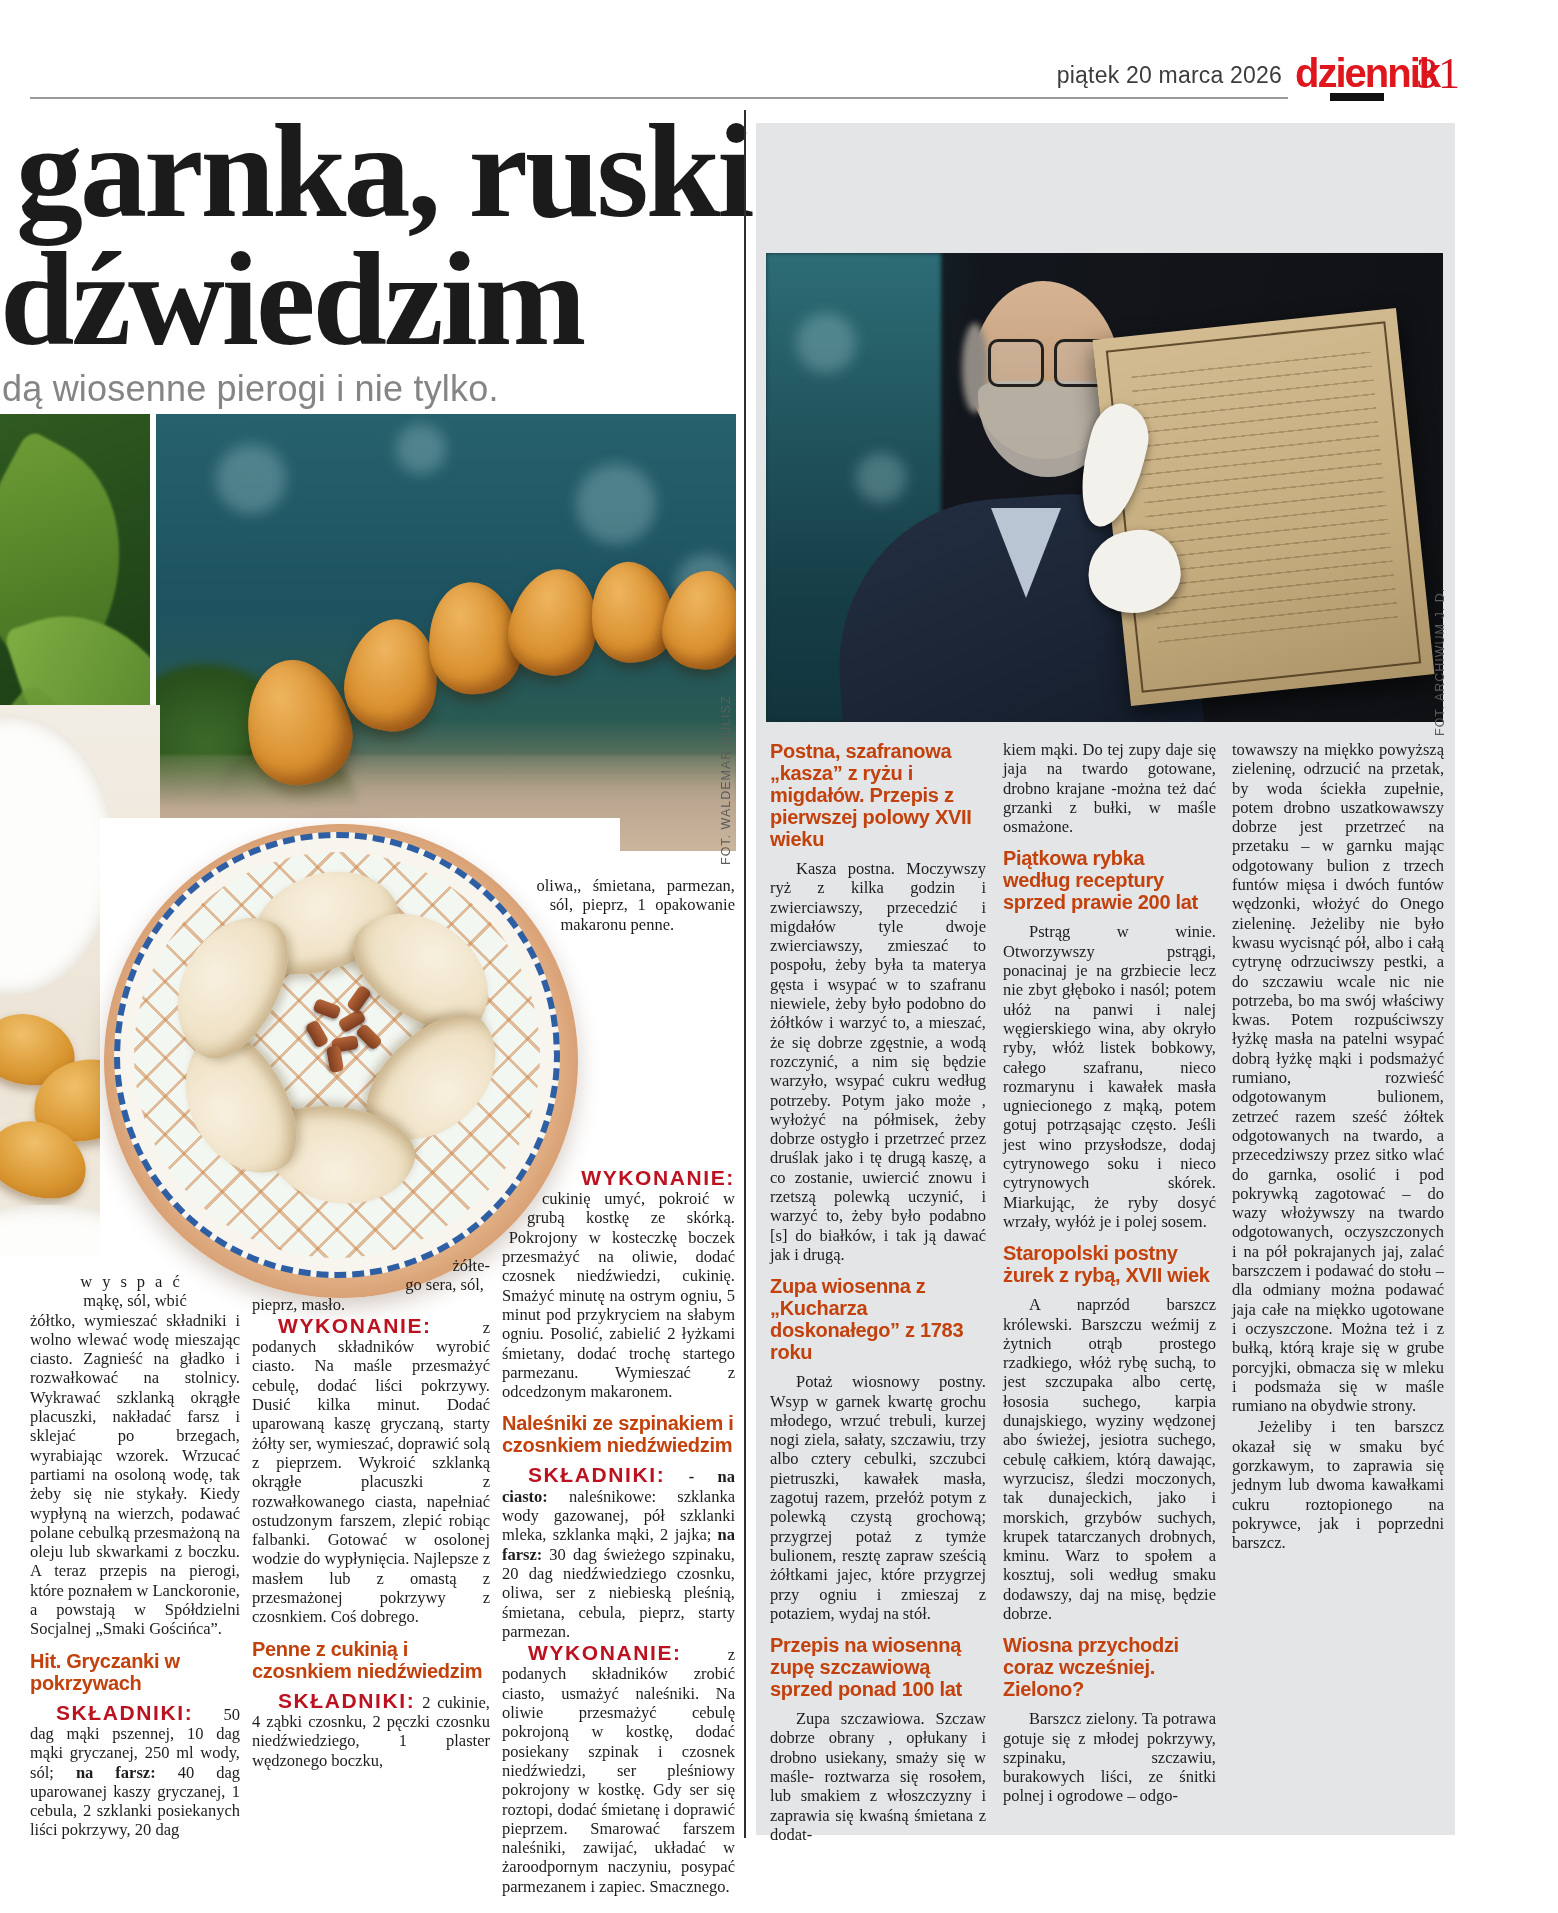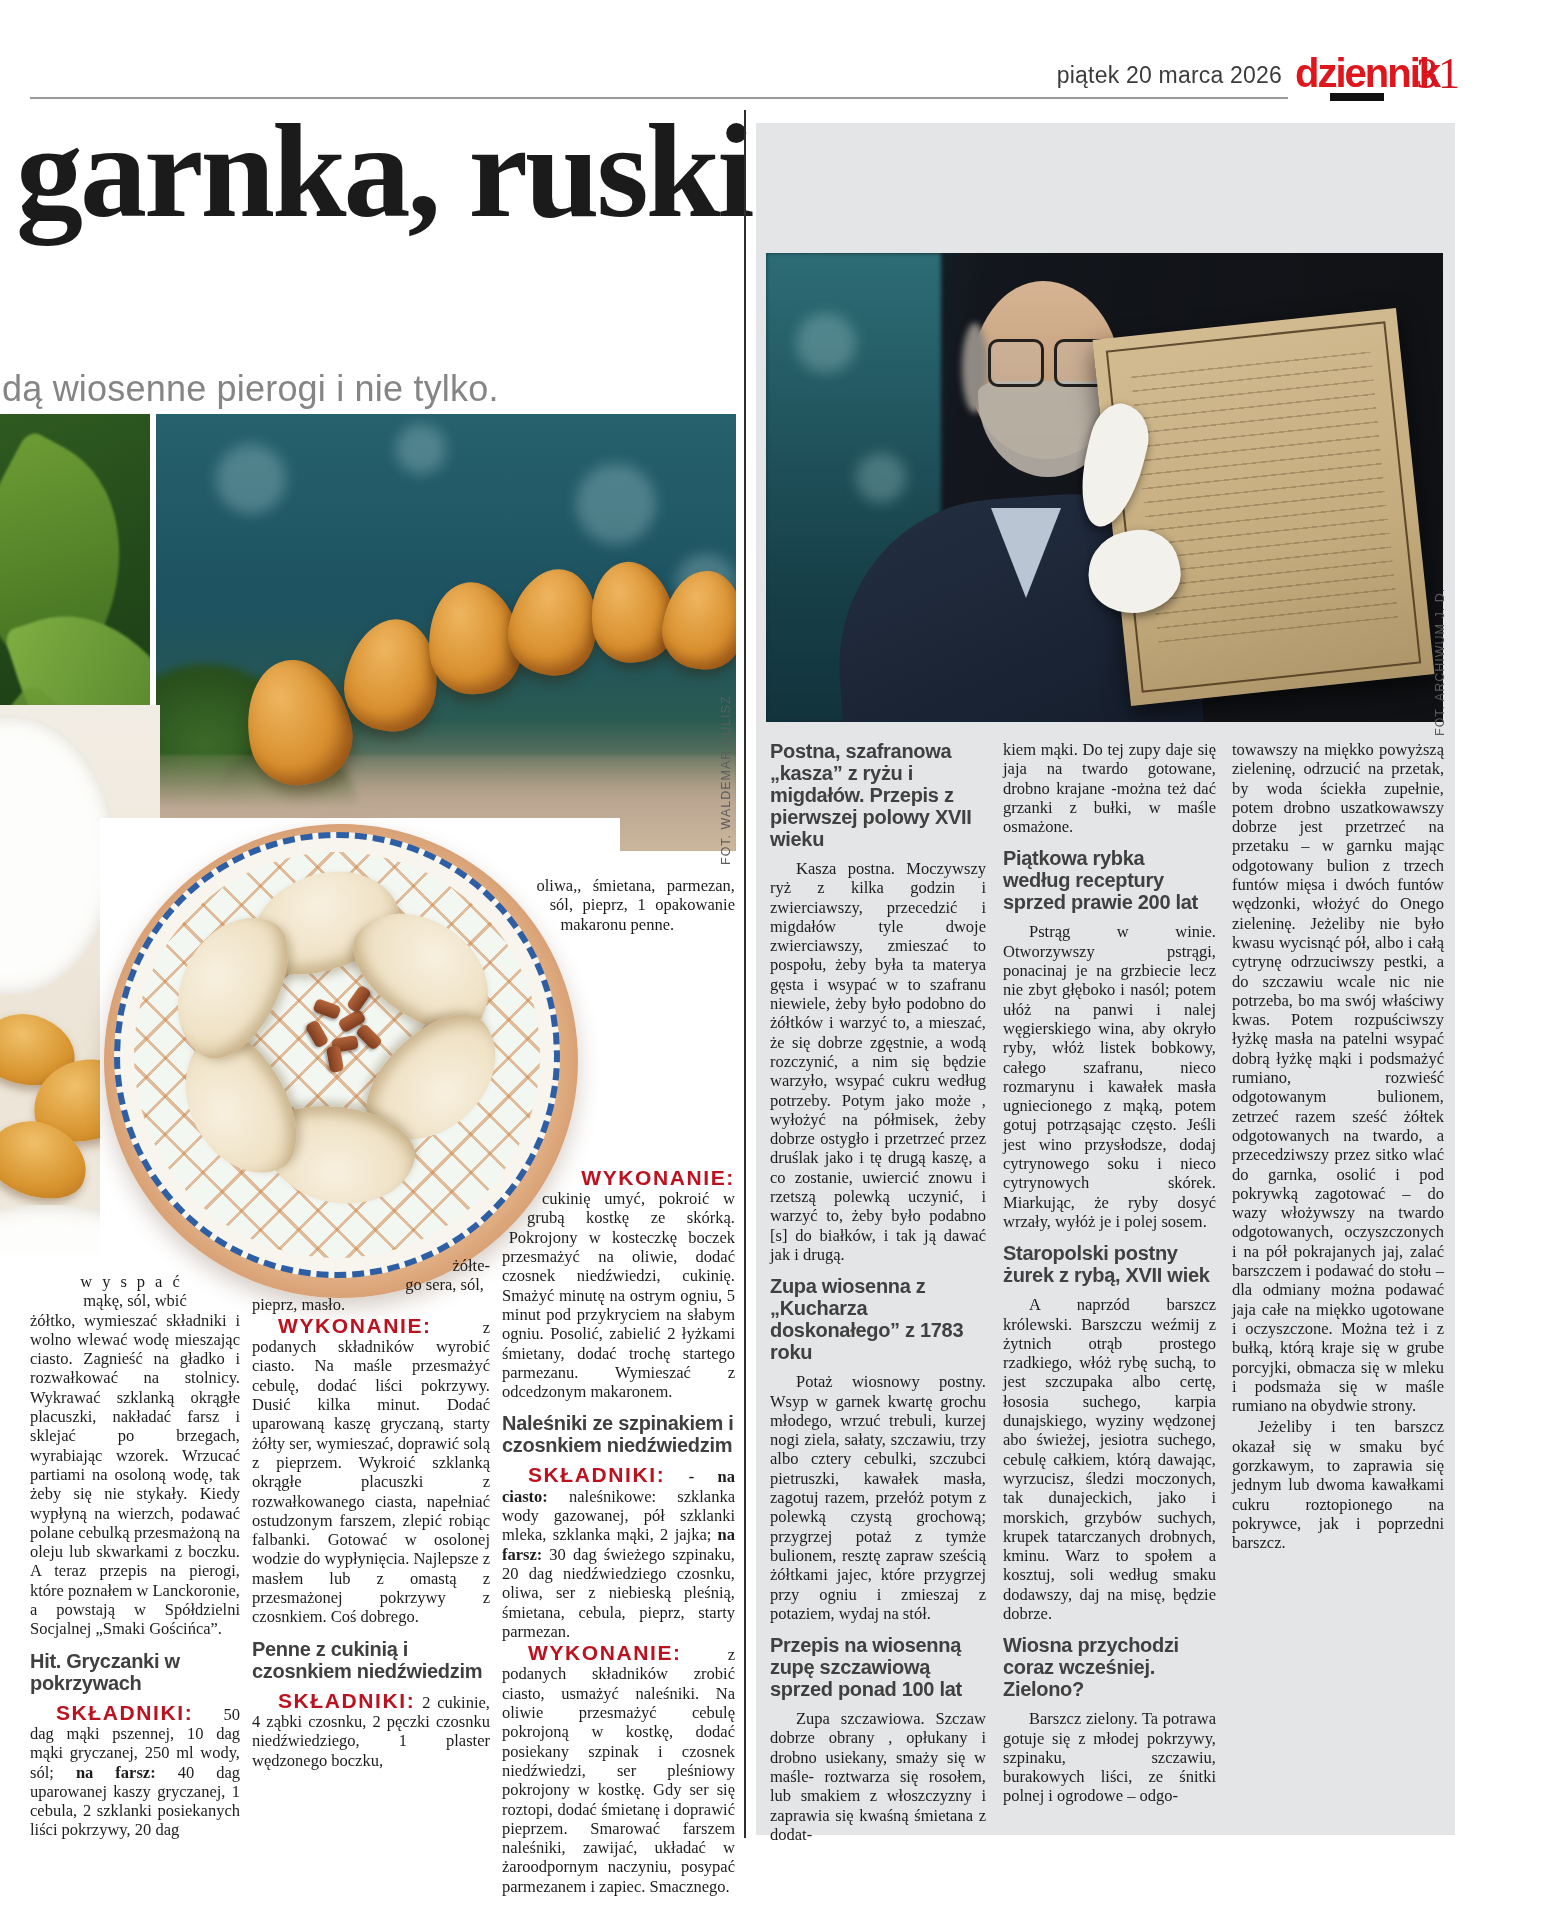--- a/index.html
+++ b/index.html
@@ -92,21 +92,21 @@
       background:repeating-linear-gradient(0deg,rgba(80,55,25,.28) 0 1.5px,transparent 1.5px 14px);}
   .glove{position:absolute;background:#f2f1ec;box-shadow:0 4px 10px rgba(0,0,0,.45);}
   .glove1{left:318px;top:150px;width:58px;height:125px;border-radius:45% 55% 50% 50%/30% 30% 60% 60%;transform:rotate(14deg);}
   .glove2{left:322px;top:278px;width:92px;height:82px;border-radius:50% 45% 50% 55%/55% 50% 45% 50%;transform:rotate(-12deg);}
   
   .col{position:absolute;}
   .bt{font-size:16.5px;line-height:19.3px;text-align:justify;color:#1c1c1c;}
   .bt p{margin:0 0 2px 0;}
   .ind{text-indent:26px;}
   .sh{font-family:"Liberation Sans",sans-serif;font-weight:700;font-size:20px;line-height:22px;
-      letter-spacing:-.3px;margin:11px 0 9px 0;text-align:left;text-indent:0;color:#404040;}
+      letter-spacing:-.3px;margin:11px 0 9px 0;text-align:left;text-indent:0;color:#c2410c;}
   .lbl{font-family:"Liberation Sans",sans-serif;font-weight:700;font-size:21px;
       letter-spacing:1.6px;color:#bc1220;}
   .bold{font-weight:700;}
   .colL1{left:30px;top:1272px;width:210px;}
   .colL2{left:252px;top:1256px;width:238px;}
   .colL3{left:502px;top:876px;width:233px;}
   .lead-c{text-align:center;}
   .ls{letter-spacing:10px;}
   .line-r{text-align:right;}
   .plate-spacer{float:left;width:90px;height:360px;shape-outside:circle(250px at -165px 170px);}
@@ -124,20 +124,21 @@
 
 <div id="page">
 
   <div class="header-rule"></div>
   <div class="date">piątek 20 marca 2026</div>
   <div class="logo">dziennik</div>
   <div class="logo-bar"></div>
   <div class="pageno">31</div>
 
   <div class="hl hl1">garnka, ruskie</div>
+  <div class="hl hl2">dźwiedzim</div>
   <div class="subtitle">dą wiosenne pierogi i nie tylko.</div>
 
   <div class="photo-nettle">
     <div class="leaf" style="left:-30px;top:40px;width:160px;height:210px;transform:rotate(28deg);"></div>
     <div class="leaf" style="left:30px;top:190px;width:150px;height:200px;transform:rotate(-18deg);background:linear-gradient(135deg,#7fae43,#4a7a25);"></div>
     <div class="leaf" style="left:-50px;top:300px;width:170px;height:190px;transform:rotate(40deg);opacity:.8;"></div>
   </div>
 
   <div class="photo-outdoor">
     <div class="bk" style="left:60px;top:30px;width:70px;height:70px;"></div>

